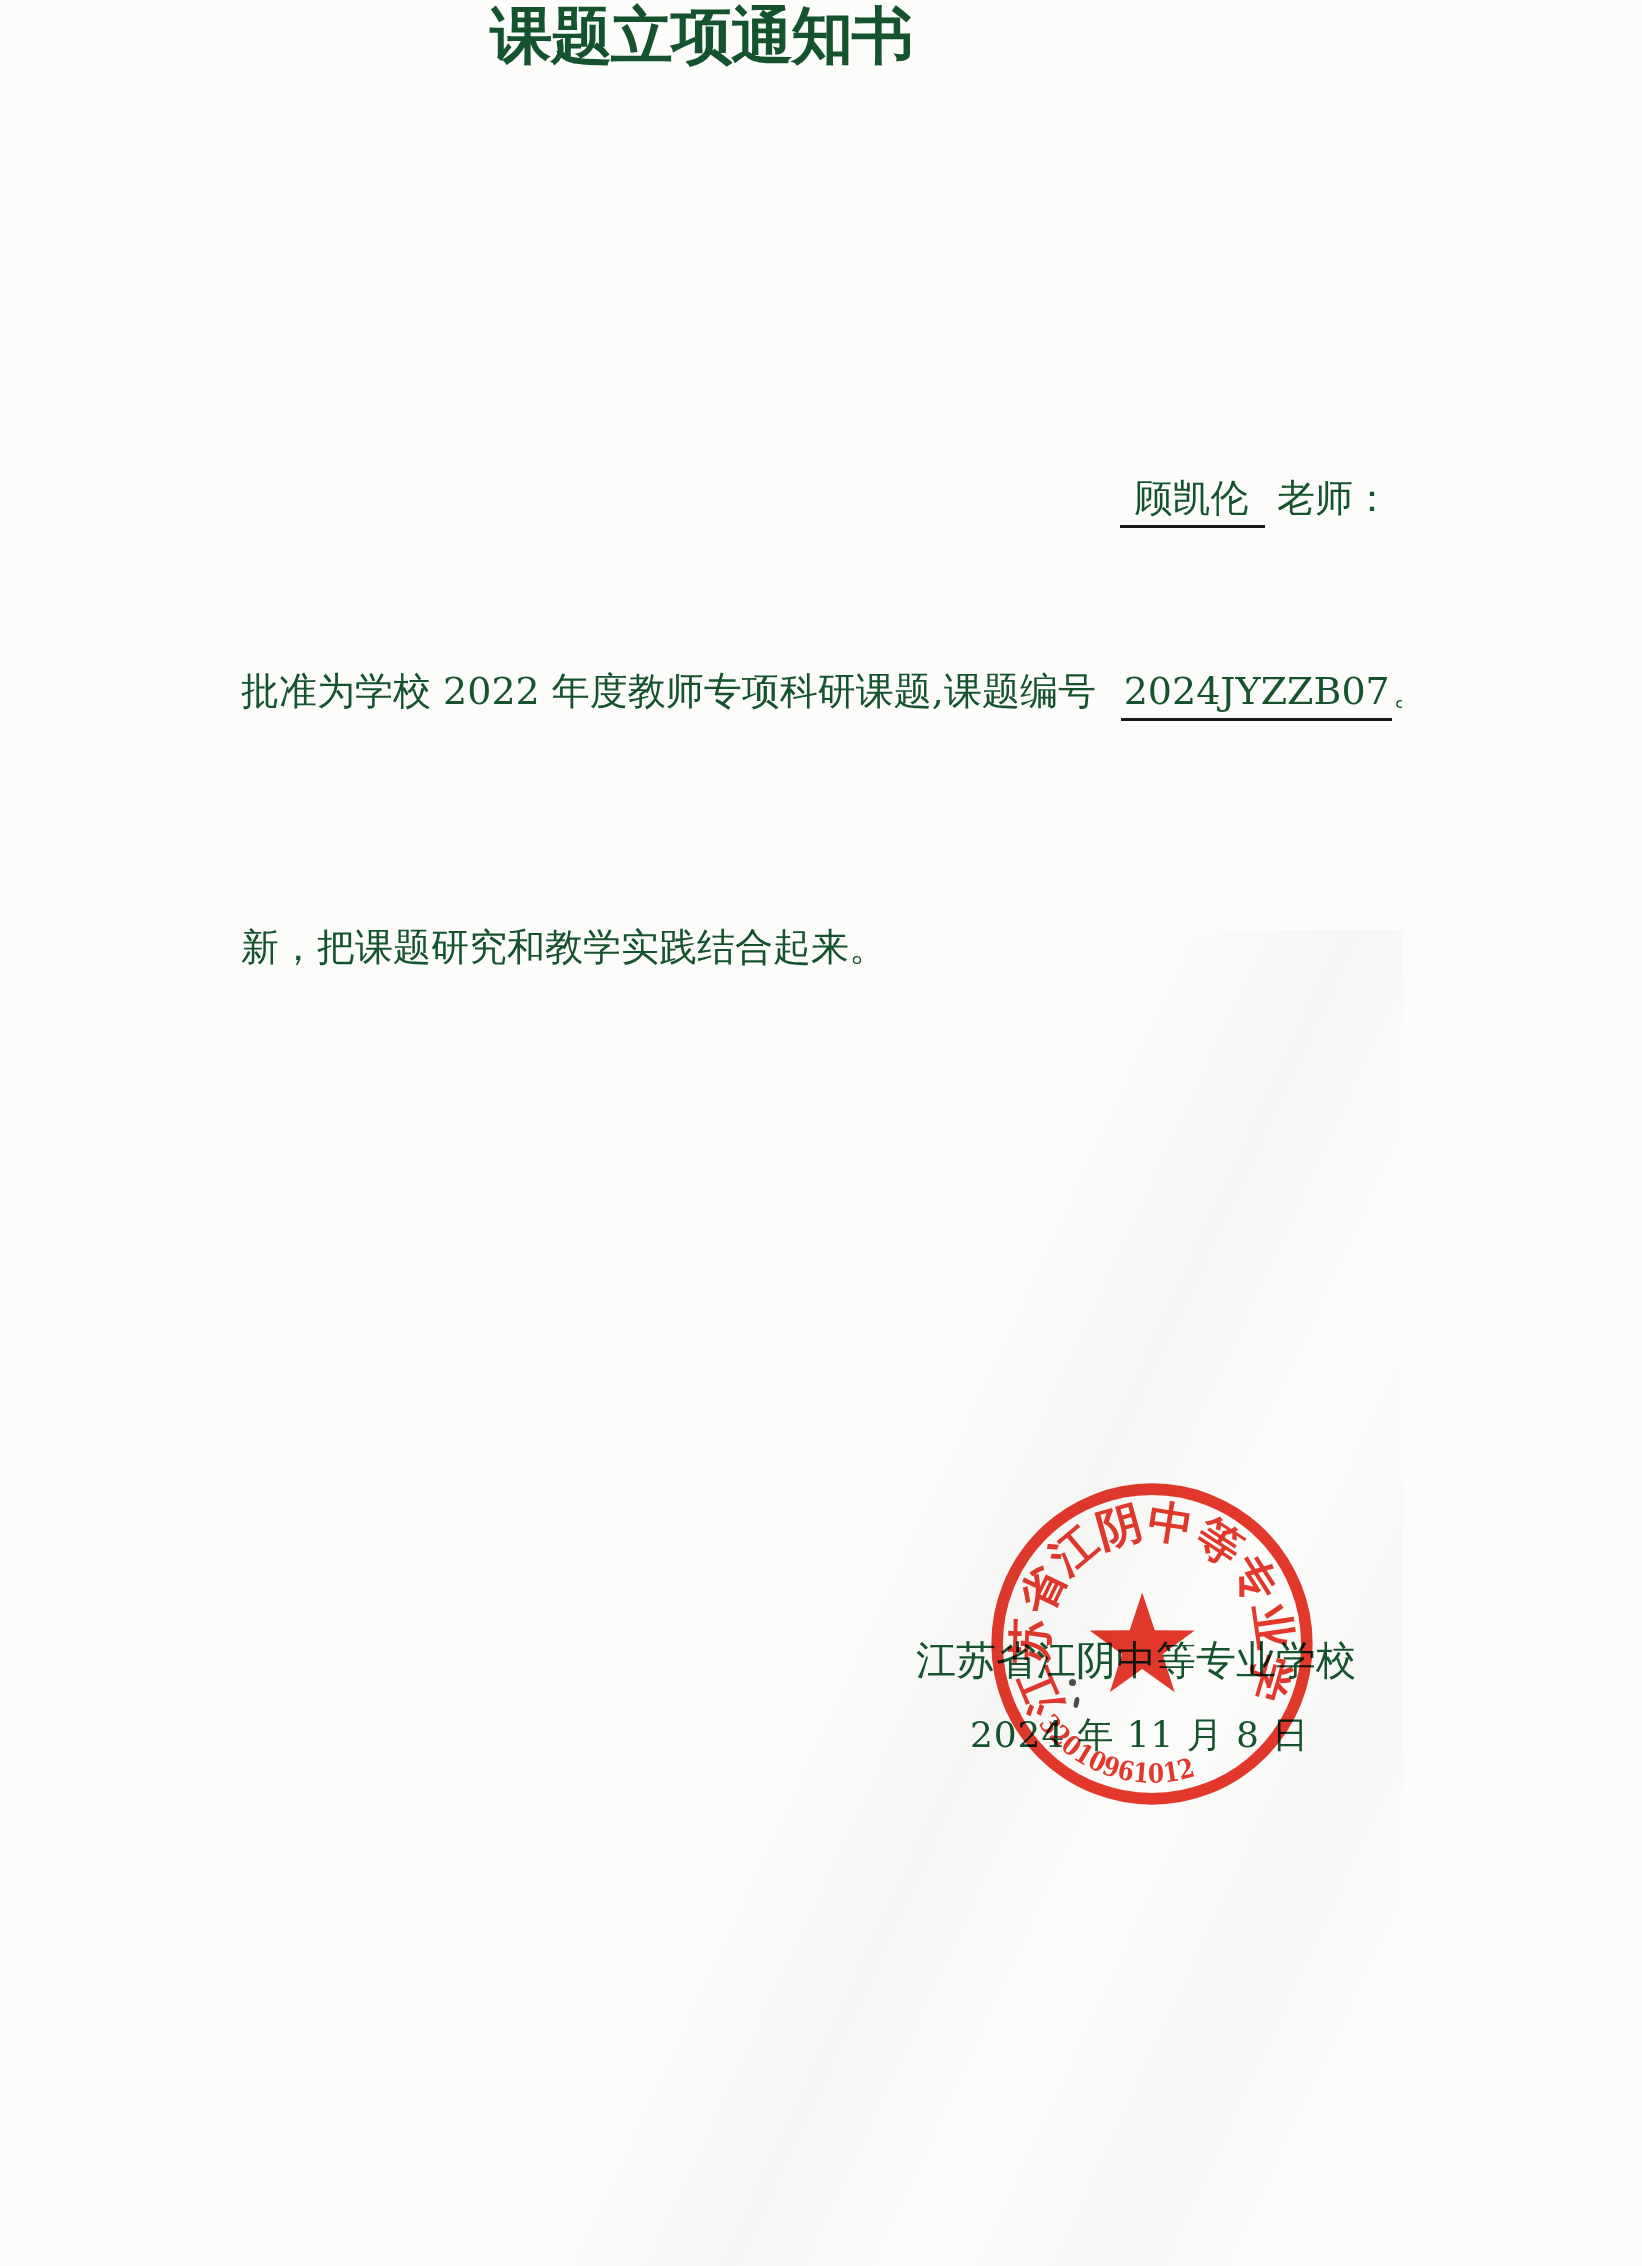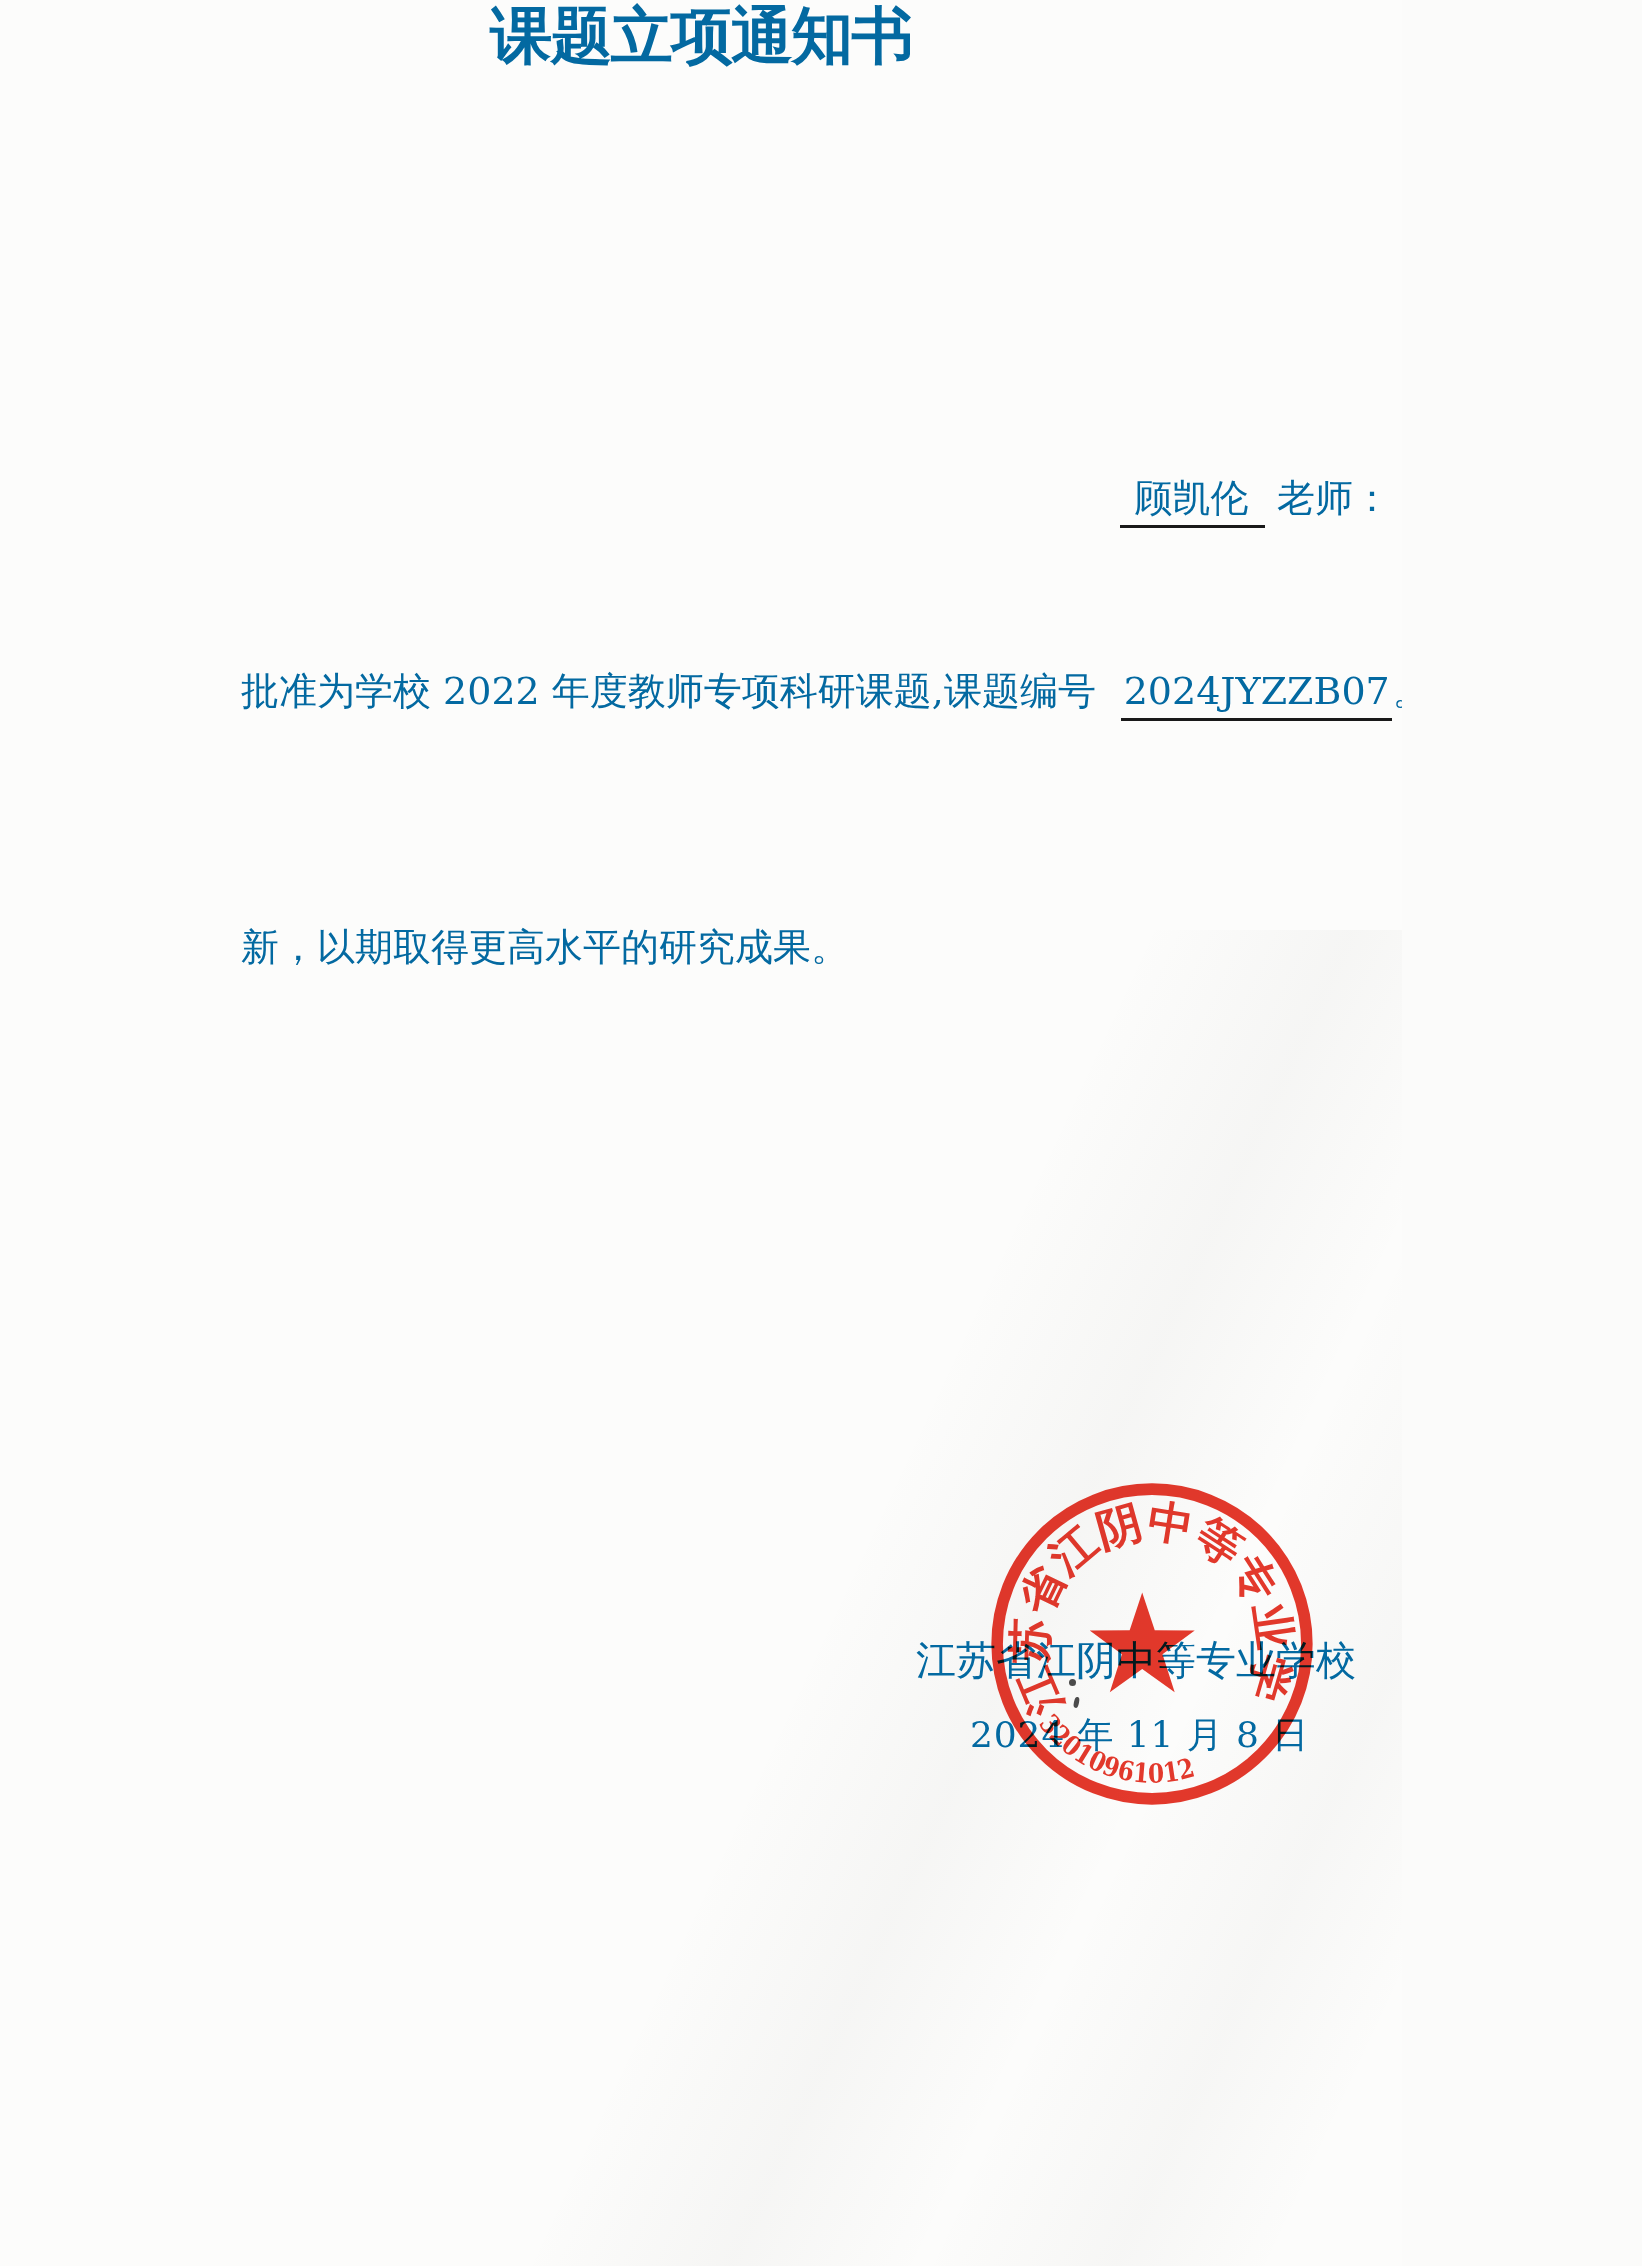--- a/index.html
+++ b/index.html
@@ -7,21 +7,21 @@
     padding: 0;
     background: #fbfbfa;
     font-family: "DejaVu Serif", "Liberation Serif", serif;
   }
   .page {
     position: relative;
     width: 1402px;
     height: 2267px;
     background: #fcfcfb;
     overflow: hidden;
-    color: #0369a1;
+    color: #14532d;
   }
   
   .page::after {
     content: "";
     position: absolute;
     right: 0; bottom: 0;
     width: 980px; height: 1337px;
     background:
       linear-gradient(115deg, rgba(0,0,0,0) 45%, rgba(70,70,62,0.035) 58%, rgba(0,0,0,0) 70%, rgba(70,70,62,0.03) 82%, rgba(0,0,0,0) 92%);
     pointer-events: none;
@@ -110,21 +110,21 @@
 
   <div class="title">课题立项通知书</div>
 
   <div class="line t-sal"><span class="ul name">顾凯伦</span><span>老师：</span></div>
 
 
   <div class="line t-l2"><span>批准为学校 2022 年度教师专项科研课题,课题编号</span><span class="ul code">2024JYZZB07</span><span>。</span></div>
 
 
 
-  <div class="line t-l5">新，以期取得更高水平的研究成果。</div>
+  <div class="line t-l5">新，把课题研究和教学实践结合起来。</div>
 
   <div class="sig-org">江苏省江阴中等专业学校</div>
   <div class="sig-date">2024 年  11 月 8 日</div>
 
   <div class="ink-dot dot-a"></div>
   <div class="ink-dot dot-b"></div>
 
   <svg class="stamp" viewBox="0 0 400 400" xmlns="http://www.w3.org/2000/svg">
     <defs>
       <path id="arcTop" d="M 101.7 268.8 A 120 120 0 1 1 298.3 268.8" fill="none"></path>

